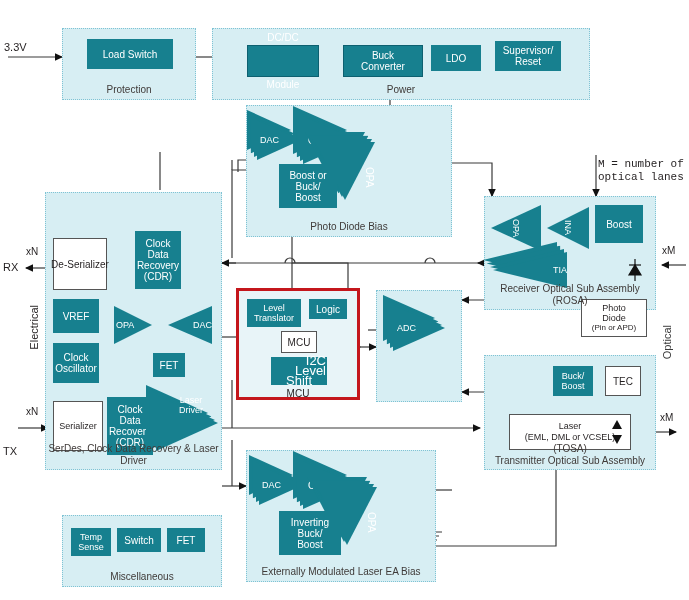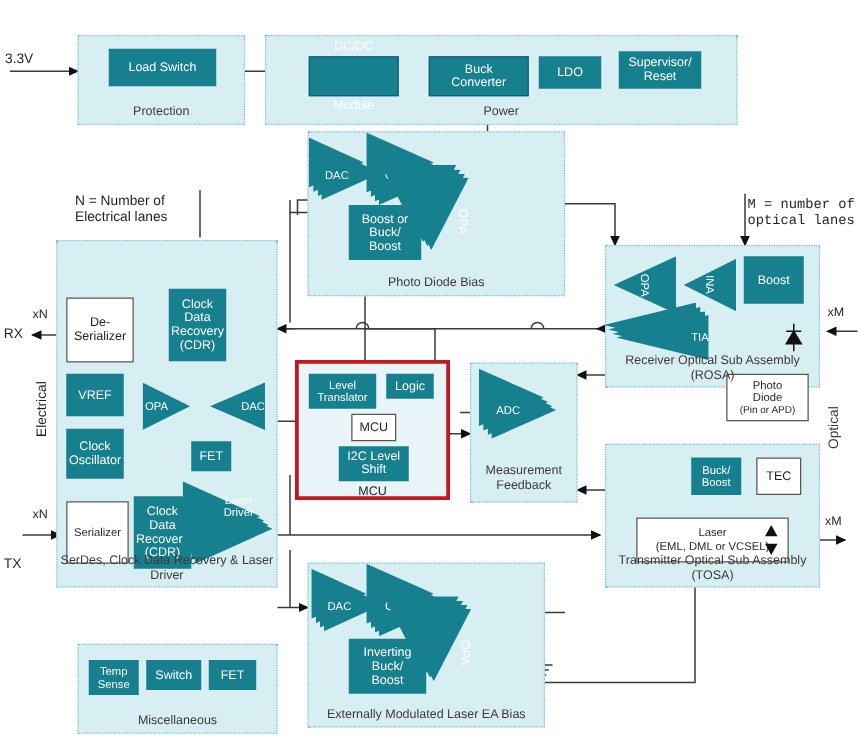--- a/index.html
+++ b/index.html
@@ -253,21 +253,21 @@
     </div>
     <div class="blk" style="left:32px;top:58px;width:58px;height:44px;flex-direction:column;">
       <span>Boost or</span>
       <span>Buck/</span>
       <span>Boost</span>
     </div>
     <div class="grp-label">Photo Diode Bias</div>
   </div>
 
   <div class="group tall" style="left:45px;top:192px;width:177px;height:278px;">
-    <div class="blk white" style="left:7px;top:45px;width:54px;height:52px;flex-direction:column;">
+    <div class="blk white" style="left:7px;top:45px;width:54px;height:52px;flex-direction:row;">
       <span>De-</span>
       <span>Serializer</span>
     </div>
     <div class="blk" style="left:89px;top:38px;width:46px;height:58px;flex-direction:column;">
       <span>Clock</span>
       <span>Data</span>
       <span>Recovery</span>
       <span>(CDR)</span>
     </div>
     <div class="blk" style="left:7px;top:106px;width:46px;height:34px;">
@@ -317,38 +317,34 @@
     <div class="blk" style="left:8px;top:8px;width:54px;height:28px;flex-direction:column;font-size:9px;line-height:10px;">
       <span>Level</span>
       <span>Translator</span>
     </div>
     <div class="blk" style="left:70px;top:8px;width:38px;height:20px;">
       <span>Logic</span>
     </div>
     <div class="blk white" style="left:42px;top:40px;width:36px;height:22px;">
       <span>MCU</span>
     </div>
-    <div class="blk" style="left:32px;top:66px;width:56px;height:28px;flex-direction:column;font-size:10px;line-height:10px;">
+    <div class="blk" style="left:32px;top:66px;width:56px;height:28px;flex-direction:column;font-size:13px;line-height:10px;">
       <span>I2C Level</span>
       <span>Shift</span>
     </div>
   </div>
   <div class="pinlbl" style="left:236px;top:388px;width:124px;text-align:center;">MCU</div>
 
   <div class="group" style="left:376px;top:290px;width:86px;height:112px;">
     <div class="tri right tristack" style="left:16px;top:14px;width:52px;height:46px;">
       <div class="s1 shape" style="clip-path:polygon(0 0,100% 50%,0 100%)"></div>
       <div class="s2 shape" style="clip-path:polygon(0 0,100% 50%,0 100%)"></div>
       <div class="s3 shape" style="clip-path:polygon(0 0,100% 50%,0 100%)"></div>
       <div class="shape"></div>
       <div class="lbl" style="font-size:9px;padding-left:4px;">ADC</div>
-    </div>
-    <div class="grp-label" style="bottom:6px;">
-      <div>Measurement</div>
-      <div>Feedback</div>
     </div>
   </div>
 
   <div class="group" style="left:484px;top:196px;width:172px;height:114px;">
     <div class="tri left" style="left:6px;top:8px;width:50px;height:46px;">
       <div class="shape"></div>
       <div class="lbl vert" style="justify-content:center;padding-right:0;font-size:9px;">OPA</div>
     </div>
     <div class="tri left" style="left:62px;top:10px;width:42px;height:42px;">
       <div class="shape"></div>
@@ -394,22 +390,22 @@
       <span>Laser</span>
       <span>(EML, DML or VCSEL)</span>
     </div>
     <svg width="172" height="115" style="position:absolute;left:0;top:0;pointer-events:none;">
       <g fill="#111">
         <path d="M132,64 l5,9 l-10,0 z"></path>
         <path d="M132,88 l5,-9 l-10,0 z"></path>
       </g>
     </svg>
     <div class="grp-label" style="bottom:2px;">
+      <div>(TOSA)</div>
       <div>Transmitter Optical Sub Assembly</div>
-      <div>(TOSA)</div>
     </div>
   </div>
 
   <div class="group" style="left:246px;top:450px;width:190px;height:132px;">
     <div class="tri right tristack" style="left:12px;top:14px;width:44px;height:40px;">
       <div class="s1 shape" style="clip-path:polygon(0 0,100% 50%,0 100%)"></div>
       <div class="s2 shape" style="clip-path:polygon(0 0,100% 50%,0 100%)"></div>
       <div class="s3 shape" style="clip-path:polygon(0 0,100% 50%,0 100%)"></div>
       <div class="shape"></div>
       <div class="lbl" style="font-size:9px;padding-left:3px;">DAC</div>
@@ -454,22 +450,18 @@
   <div class="pinlbl" style="left:3px;top:261px;font-size:11px;">RX</div>
   <div class="pinlbl" style="left:26px;top:246px;">xN</div>
   <div class="pinlbl" style="left:3px;top:421px;font-size:11px;margin-top:24px;">TX</div>
   <div class="pinlbl" style="left:26px;top:406px;">xN</div>
   <div class="pinlbl" style="left:662px;top:245px;">xM</div>
   <div class="pinlbl" style="left:660px;top:412px;">xM</div>
 
   <div class="sidelabel" style="left:28px;top:305px;font-size:11px;">Electrical</div>
   <div class="sidelabel" style="left:661px;top:325px;font-size:11px;color:#3a3a3a;">Optical</div>
 
-  <div class="note" style="left:60px;top:155px;">
-    <div>N = Number of</div>
-    <div>Electrical lanes</div>
-  </div>
   <div class="note" style="left:598px;top:158px;font-family:Liberation Mono, monospace;">
     <div>M = number of</div>
     <div>optical lanes</div>
   </div>
 
 </div>
 
 </body></html>

